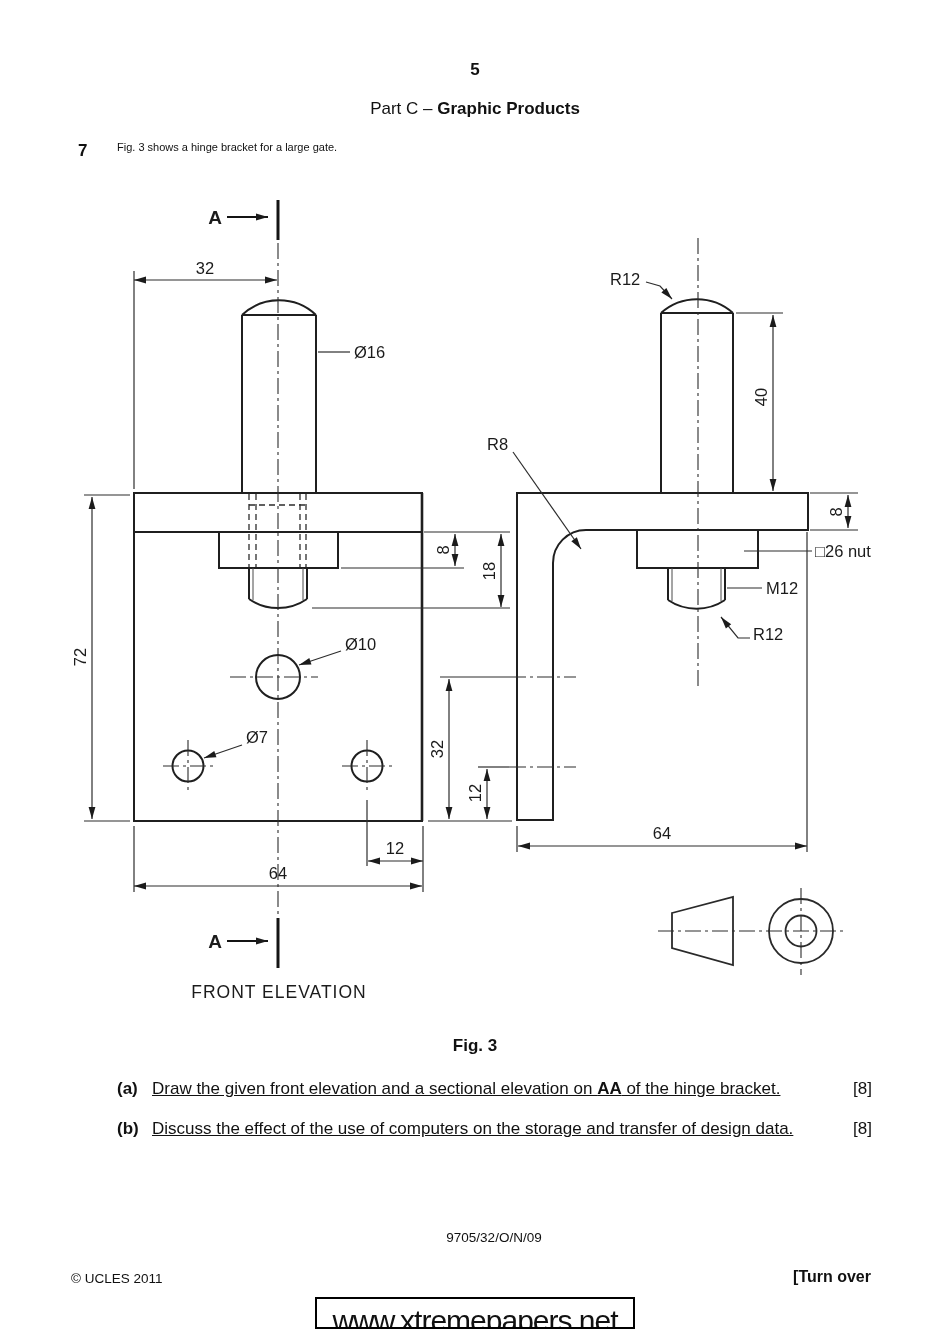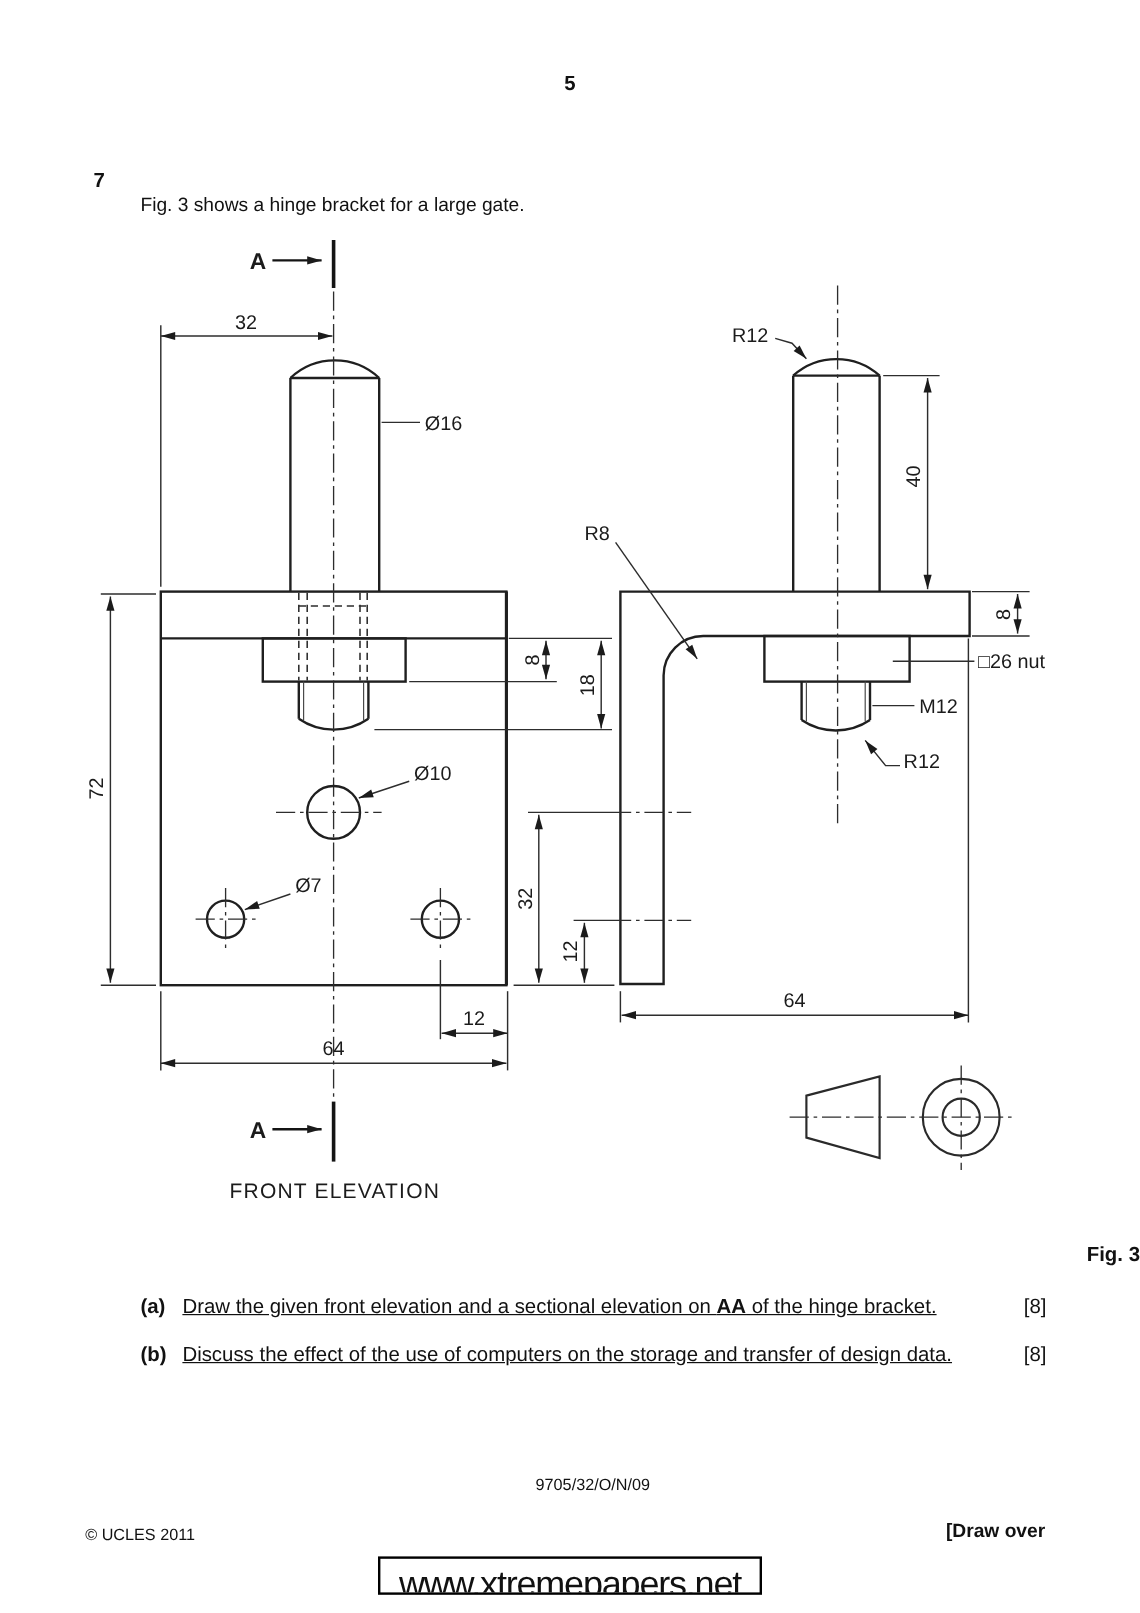--- a/index.html
+++ b/index.html
@@ -3,22 +3,22 @@
 <meta charset="utf-8">
 <style>
   html,body{margin:0;padding:0;background:#ffffff;}
   .page{position:relative;width:950px;height:1344px;background:#ffffff;overflow:hidden;
         font-family:"Liberation Sans",sans-serif;color:#111;}
   .abs{position:absolute;}
   .centered{left:0;width:950px;text-align:center;}
   .page-number{top:60px;font-size:17px;font-weight:bold;}
   .section-header{top:99px;font-size:17px;}
   .q-num{position:absolute;left:78px;top:141px;font-size:17px;font-weight:bold;}
-  .q-intro{position:absolute;left:117px;top:141px;font-size:16px;margin-top:22px;}
-  .fig-caption{top:1036px;font-size:17px;font-weight:bold;text-align:right;}
+  .q-intro{position:absolute;left:117px;top:141px;font-size:11px;}
+  .fig-caption{top:1036px;font-size:17px;font-weight:bold;}
   .part-label{position:absolute;left:117px;font-size:17px;font-weight:bold;}
   .part-text{position:absolute;left:152px;font-size:17px;text-decoration:underline;}
   .part-marks{position:absolute;right:78px;font-size:17px;}
   .row-a{top:1079px;} .row-b{top:1119px;}
   .footer-copyright{left:71px;top:1271px;font-size:13.5px;}
   .footer-code{top:1230px;font-size:13.5px;padding-left:19px;}
   .footer-turnover{right:79px;top:1268px;font-size:16px;font-weight:bold;}
   .watermark{left:315px;top:1297px;width:320px;height:32px;border:2px solid #000;
              box-sizing:border-box;text-align:center;font-size:30px;letter-spacing:-1px;
              line-height:44px;white-space:nowrap;overflow:hidden;background:#fff;}
@@ -192,37 +192,38 @@
       <path class="o15" d="M672,913 L733,897 V965 L672,948 Z"></path>
       <line class="cl" x1="658" y1="931" x2="843" y2="931"></line>
       <line class="cl" x1="801" y1="888" x2="801" y2="975"></line>
       <circle class="o15" cx="801" cy="931" r="32"></circle>
       <circle class="o15" cx="801" cy="931" r="15.5"></circle>
     </g>
   </svg>
 
   <div class="abs centered page-number">5</div>
 
+  <div class="abs centered section-header"><span>Part C – </span><b>Graphic Products</b></div>
 
   <div class="q-num">7</div>
   <div class="q-intro">Fig. 3 shows a hinge bracket for a large gate.</div>
 
   <div class="abs centered fig-caption">Fig. 3</div>
 
   <div>
     <span class="part-label row-a">(a)</span>
     <span class="part-text row-a"><span>Draw the given front elevation and a sectional elevation on </span><b>AA</b><span> of the hinge bracket.</span></span>
     <span class="part-marks row-a">[8]</span>
   </div>
 
   <div>
     <span class="part-label row-b">(b)</span>
     <span class="part-text row-b"><span>Discuss the effect of the use of computers on the storage and transfer of design data.</span><b></b><span></span></span>
     <span class="part-marks row-b">[8]</span>
   </div>
 
   <div class="abs footer-copyright">© UCLES 2011</div>
   <div class="abs centered footer-code">9705/32/O/N/09</div>
-  <div class="abs footer-turnover">[Draw over</div>
+  <div class="abs footer-turnover">[Turn over</div>
 
   <div class="abs watermark">www.xtremepapers.net</div>
 
 </div>
 
 </body></html>

